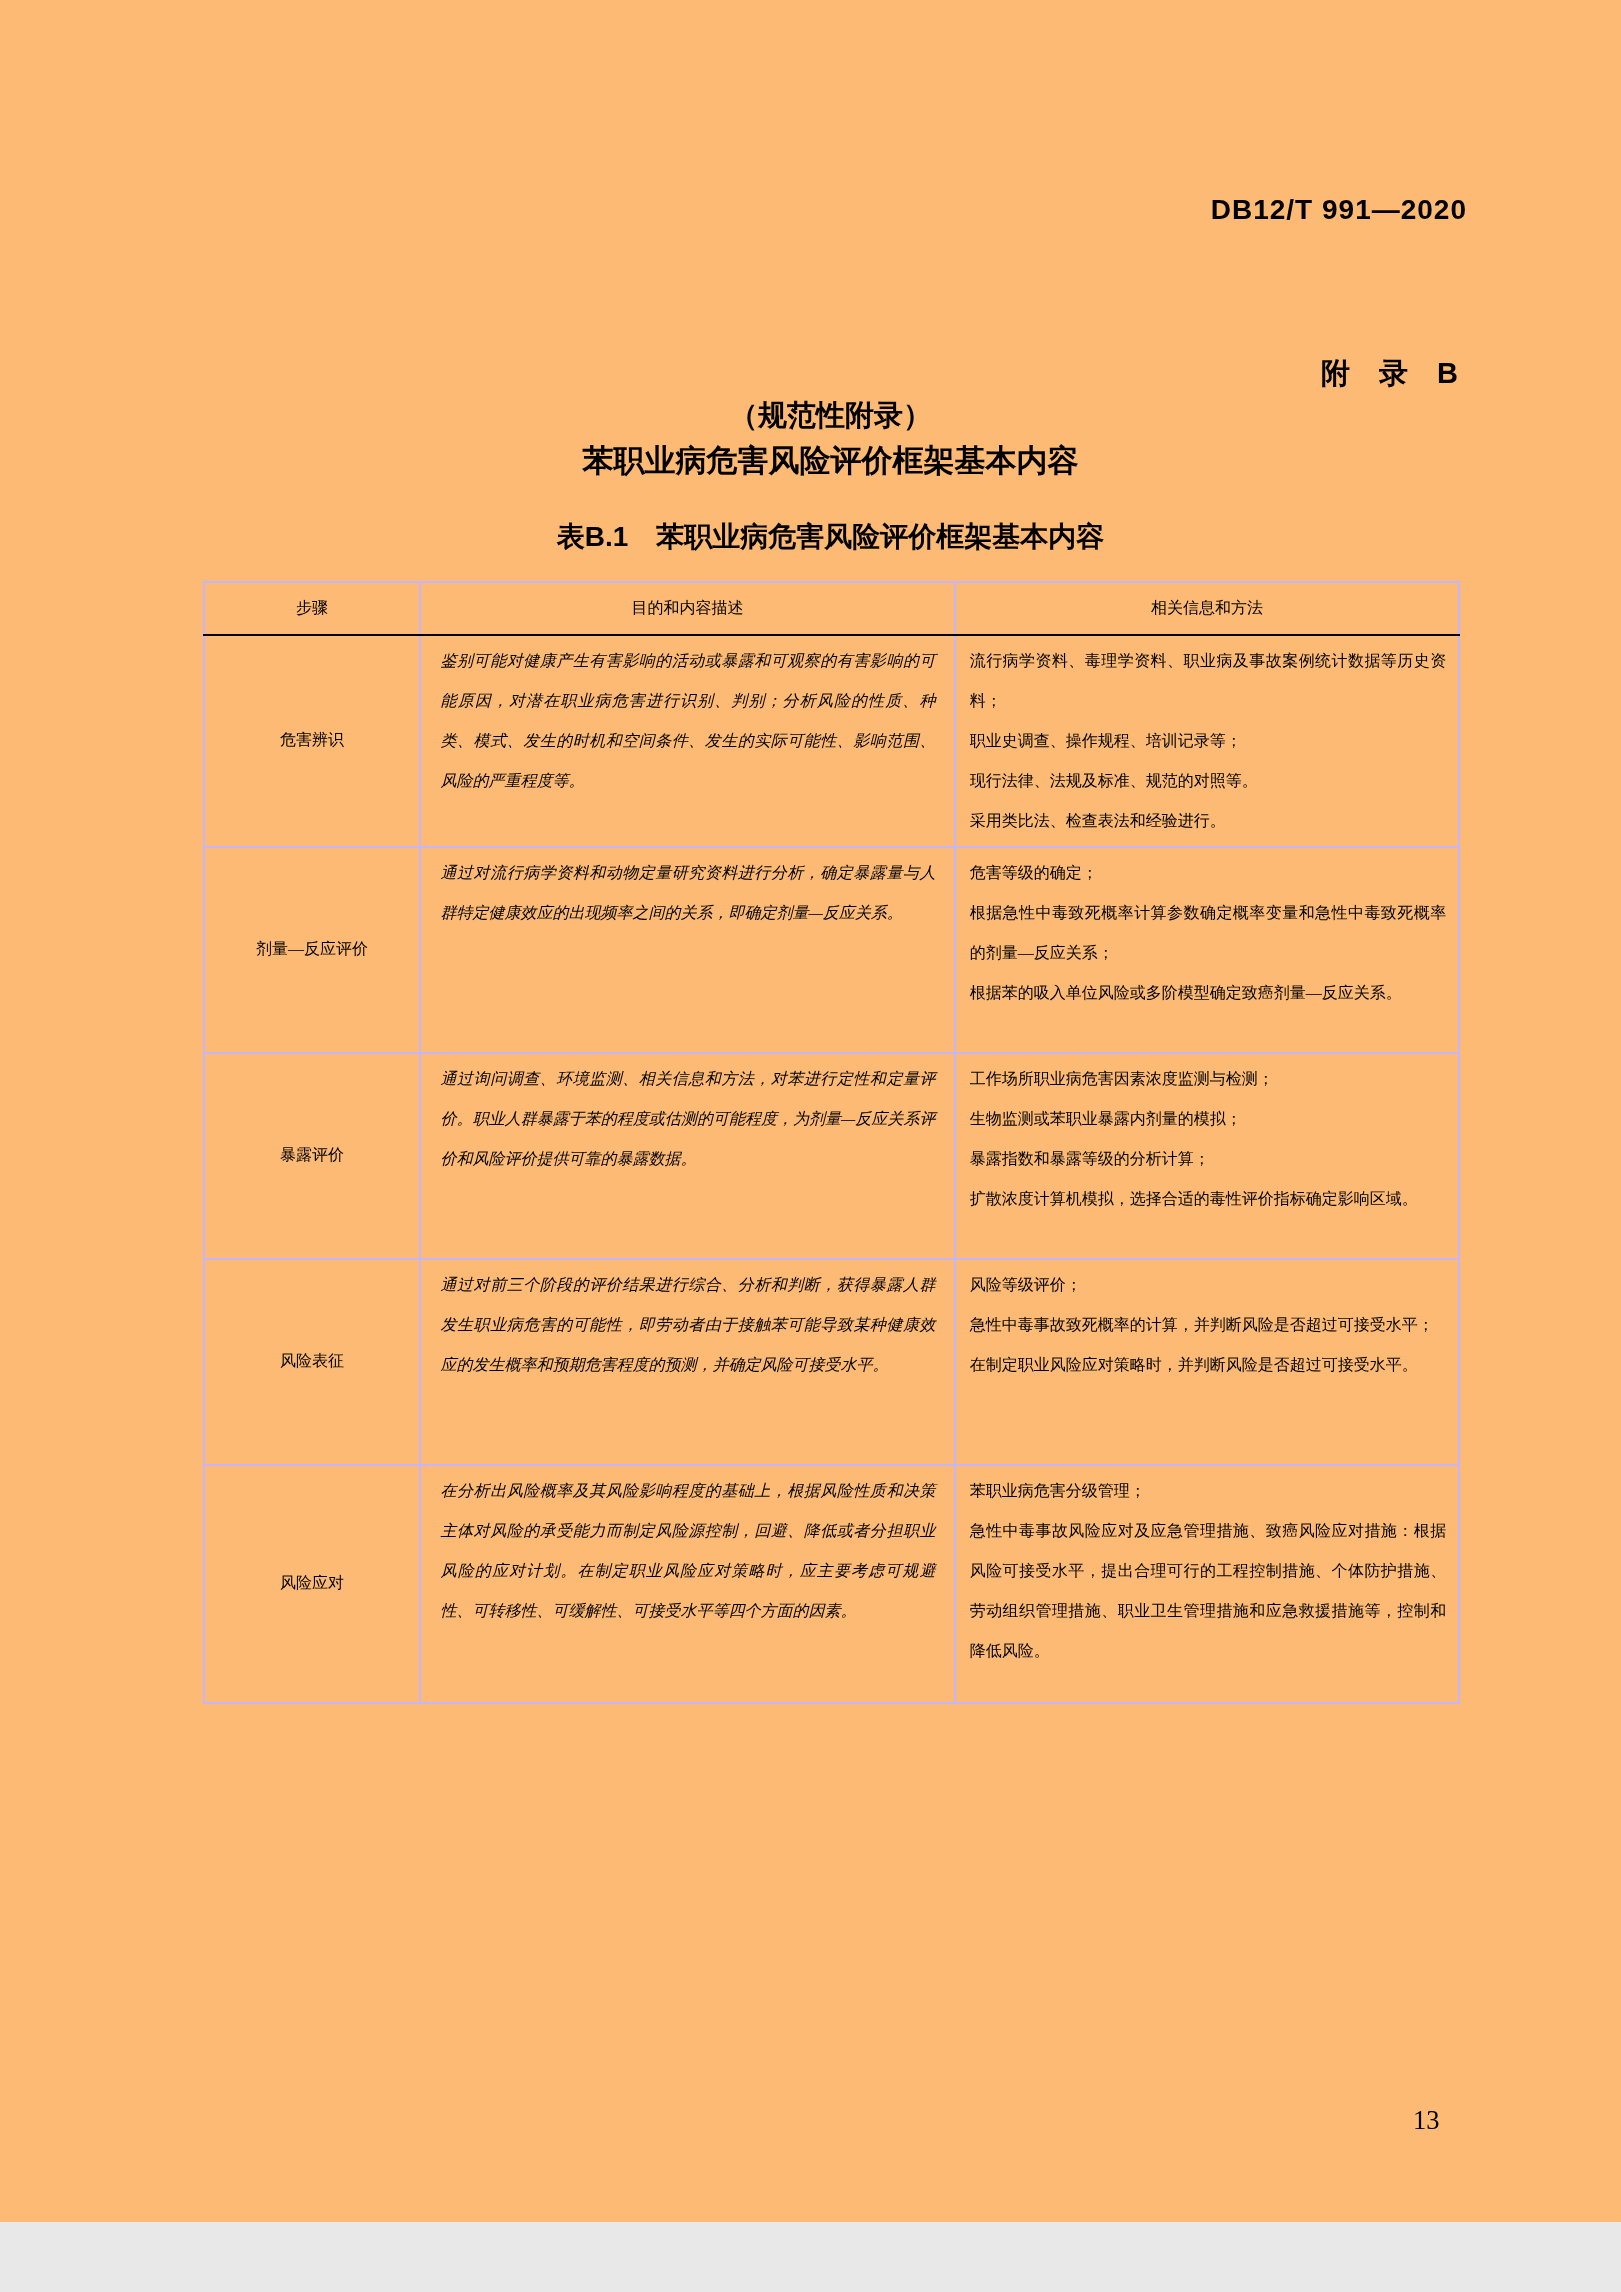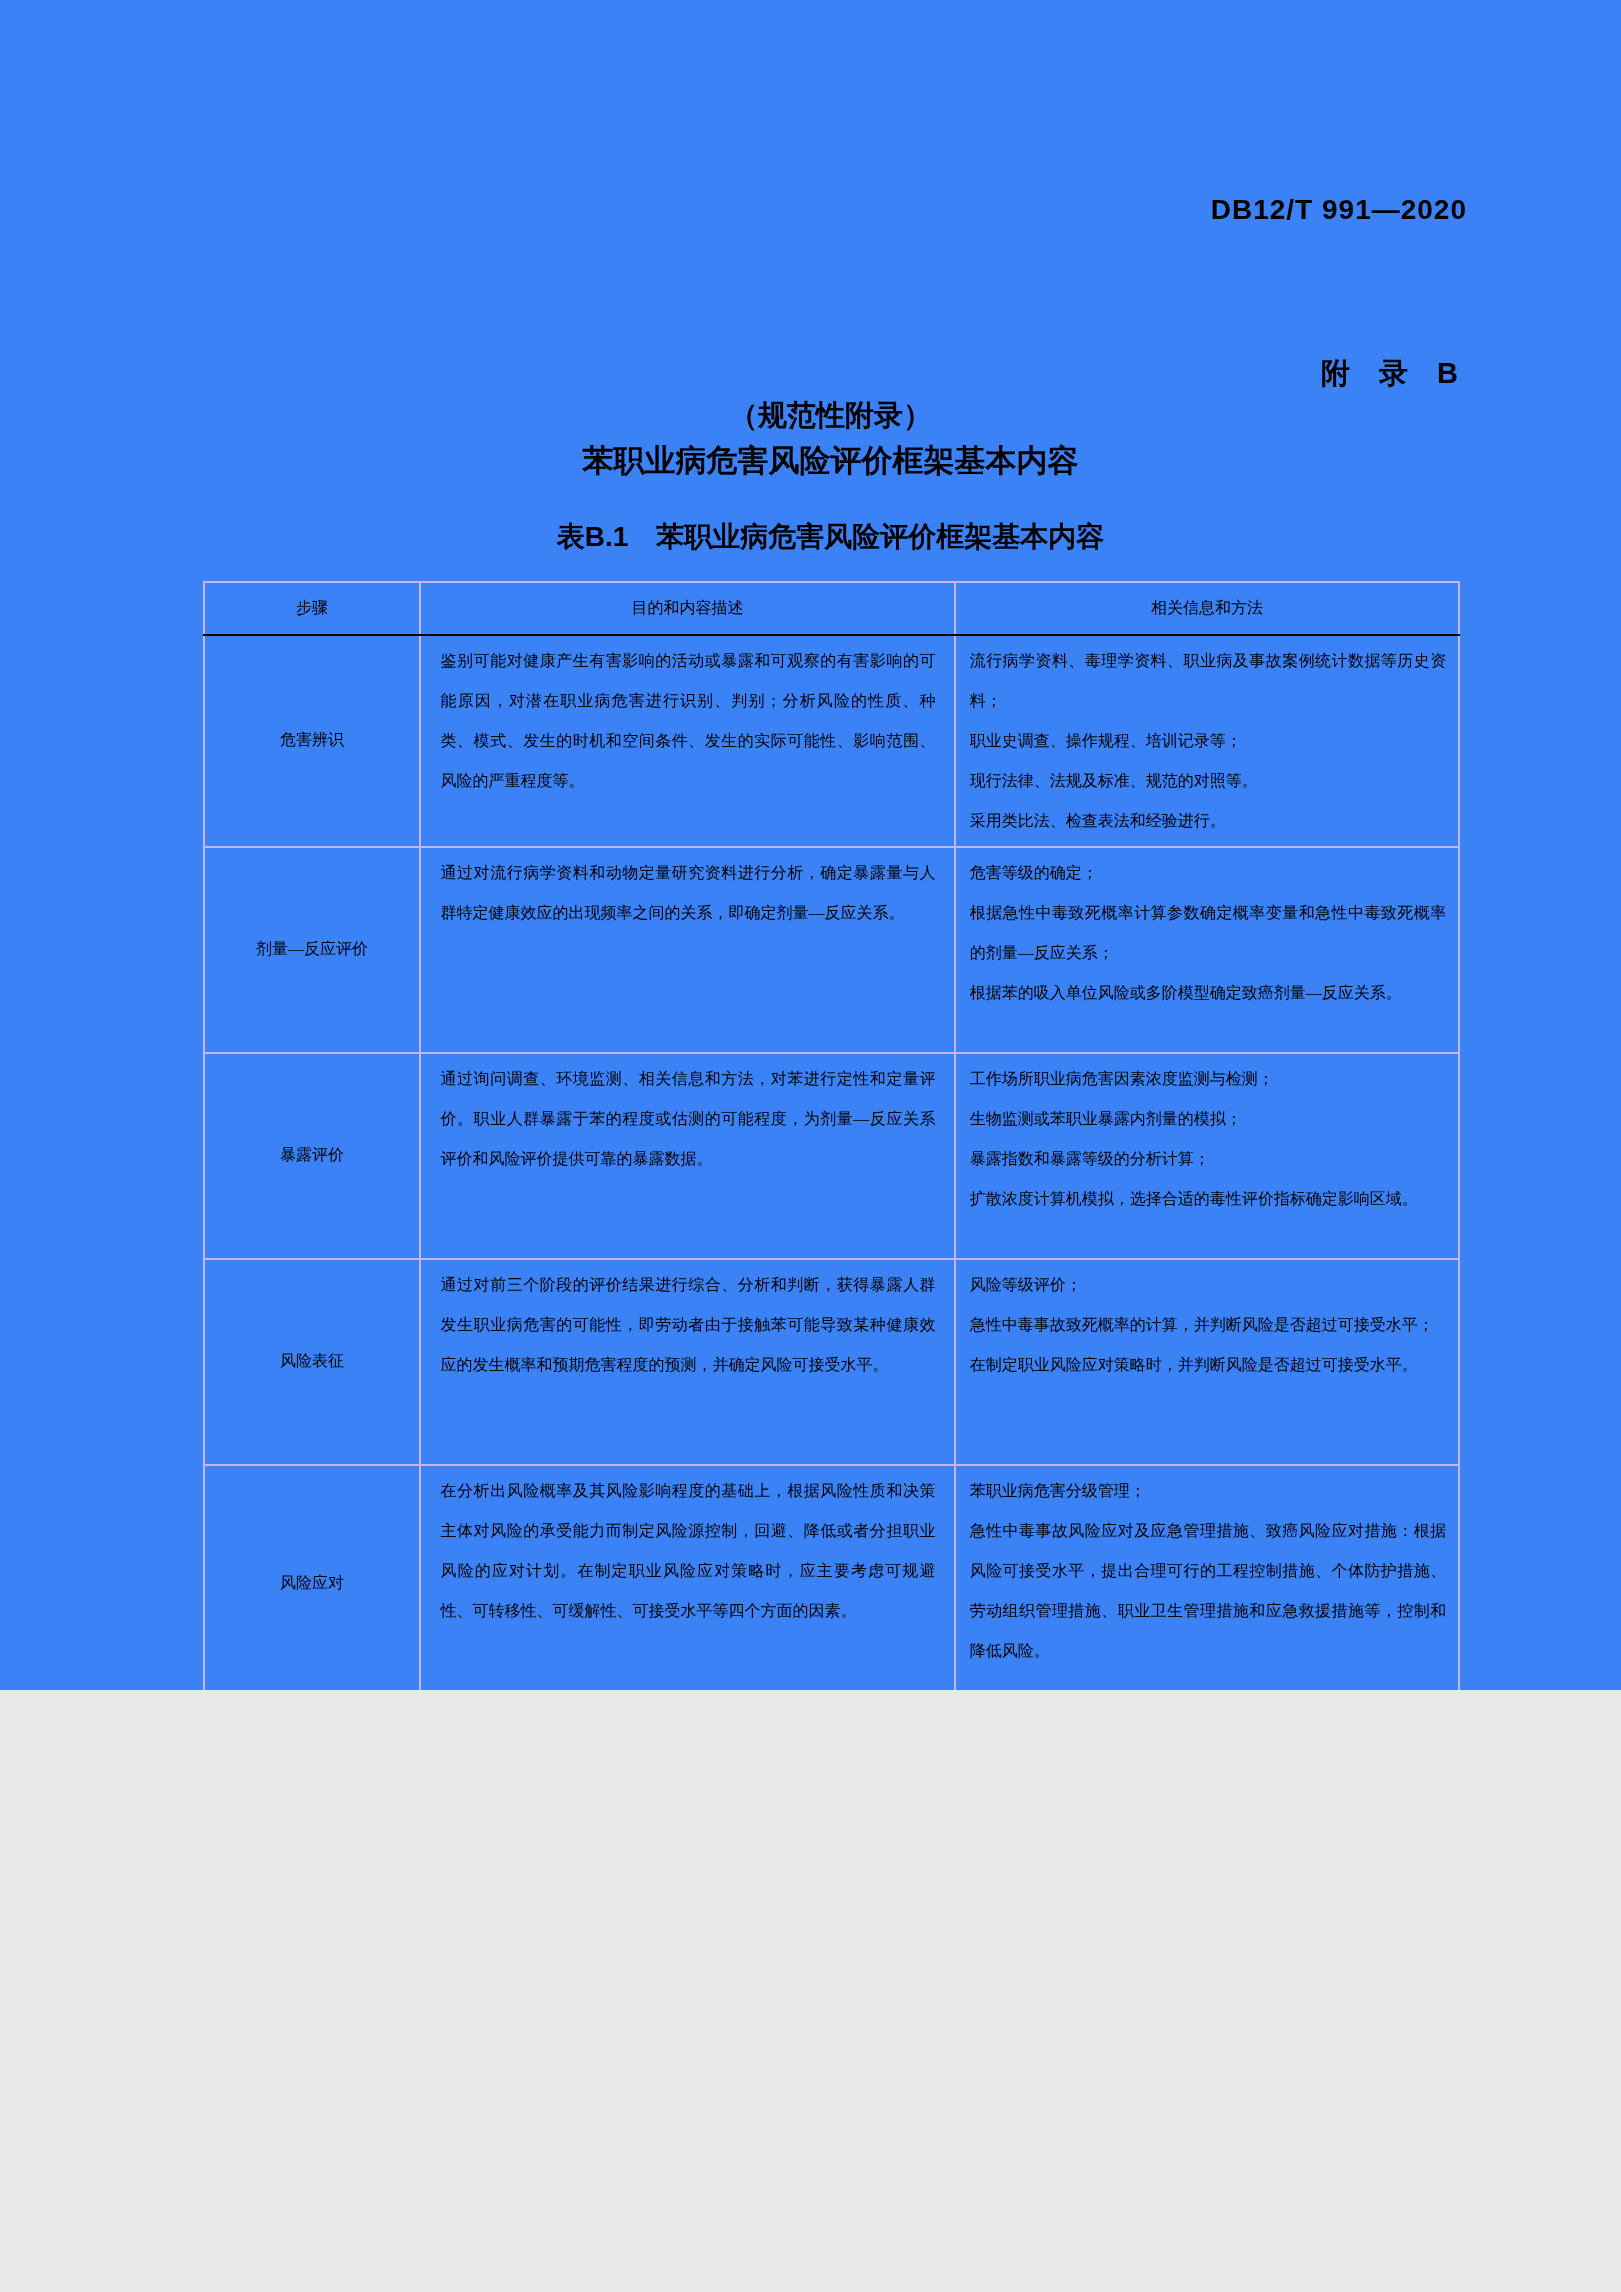--- a/index.html
+++ b/index.html
@@ -3,22 +3,22 @@
 <meta charset="utf-8">
 <style>
   html, body {
     margin: 0;
     padding: 0;
     background: #e8e8e8;
   }
   .page {
     position: relative;
     width: 1621px;
-    height: 1690px;
-    background: #3b82f6;
+    height: 2222px;
+    background: #fdba74;
     color: #000000;
     font-family: "Liberation Serif", serif;
     overflow: hidden;
   }
   .doc-number {
     position: absolute;
     top: 194px;
     right: 154px;
     font-family: "Liberation Sans", sans-serif;
     font-weight: bold;
@@ -82,20 +82,21 @@
   td.step-cell {
     text-align: center;
     vertical-align: middle;
     padding: 0 5.9px;
   }
   td.desc-cell {
     vertical-align: top;
     text-align: justify;
     line-height: 40px;
     padding: 4.9px 18.6px 4.9px 19.6px;
+    font-style: italic;
   }
   td.methods-cell {
     vertical-align: top;
     text-align: justify;
     line-height: 40px;
     padding: 4.9px 11.8px 4.9px 13.7px;
   }
   tr.row-1 { height: 203px; }
   tr.row-2 { height: 206px; }
   tr.row-3 { height: 206px; }

